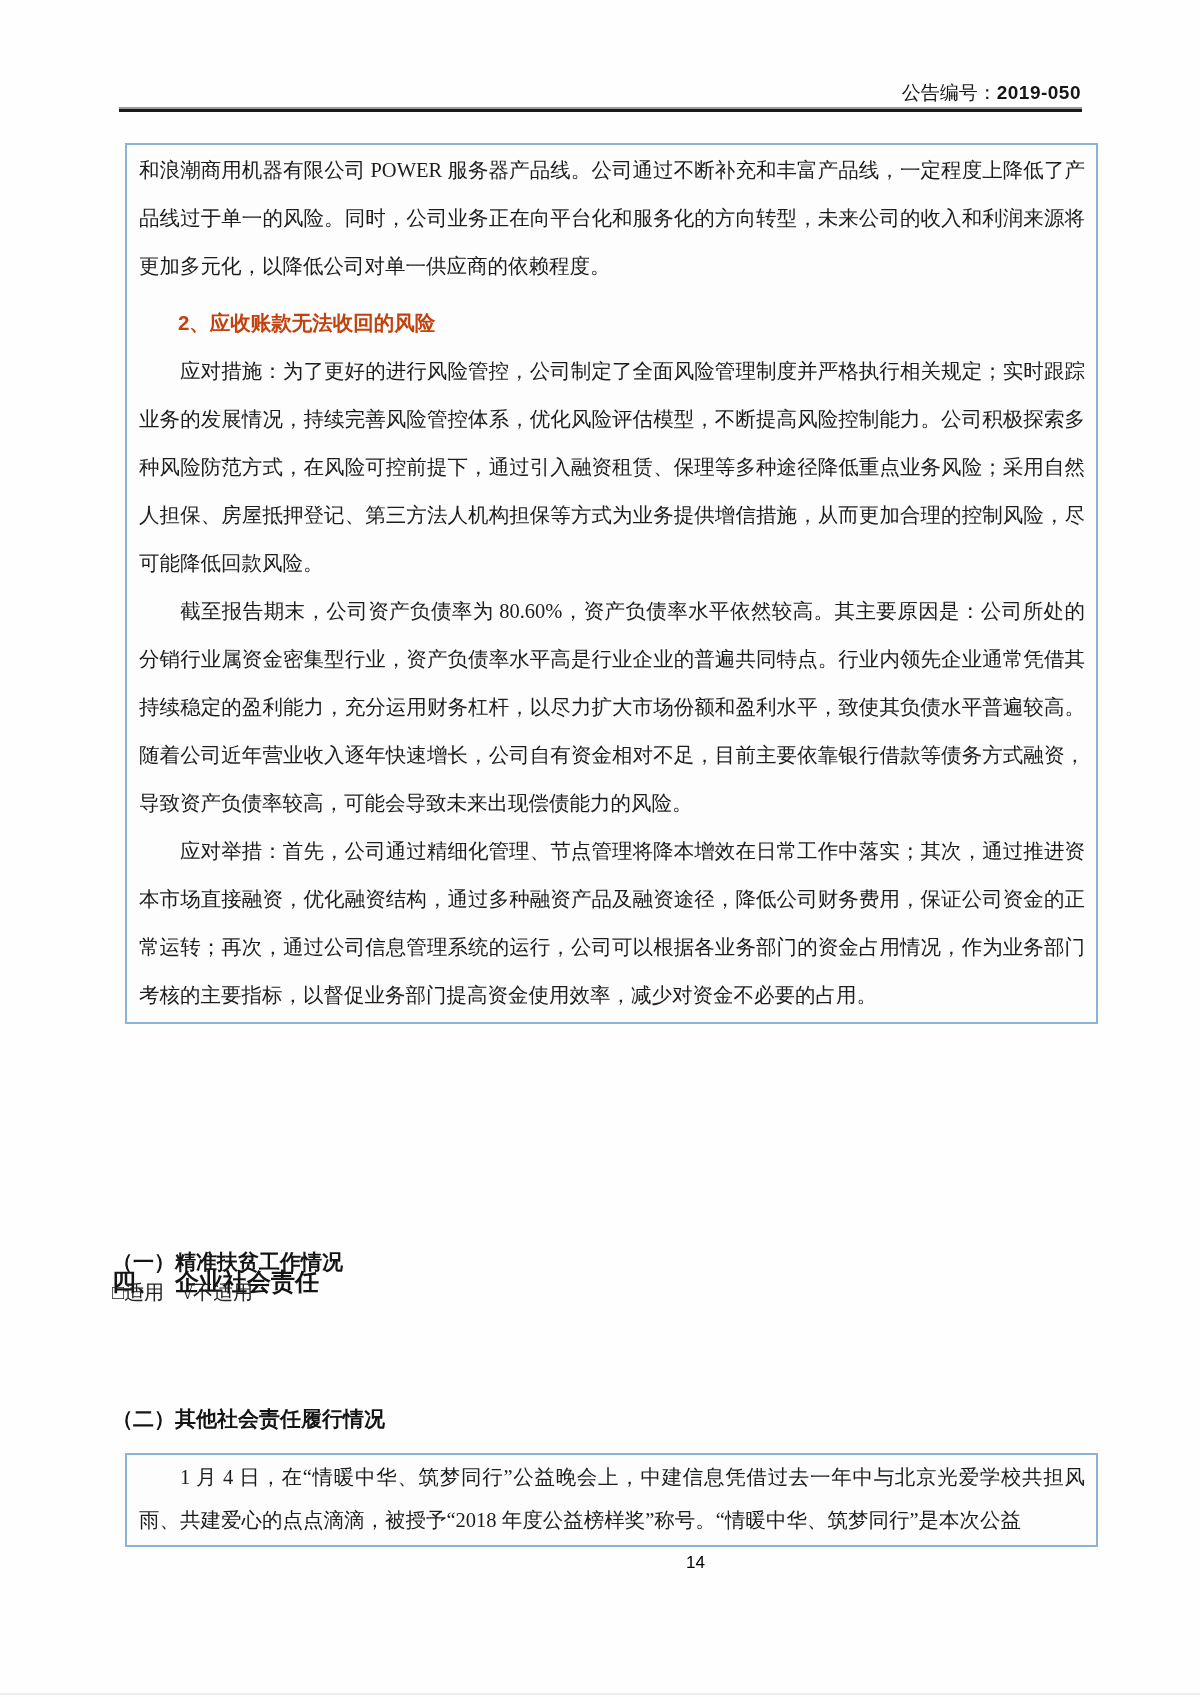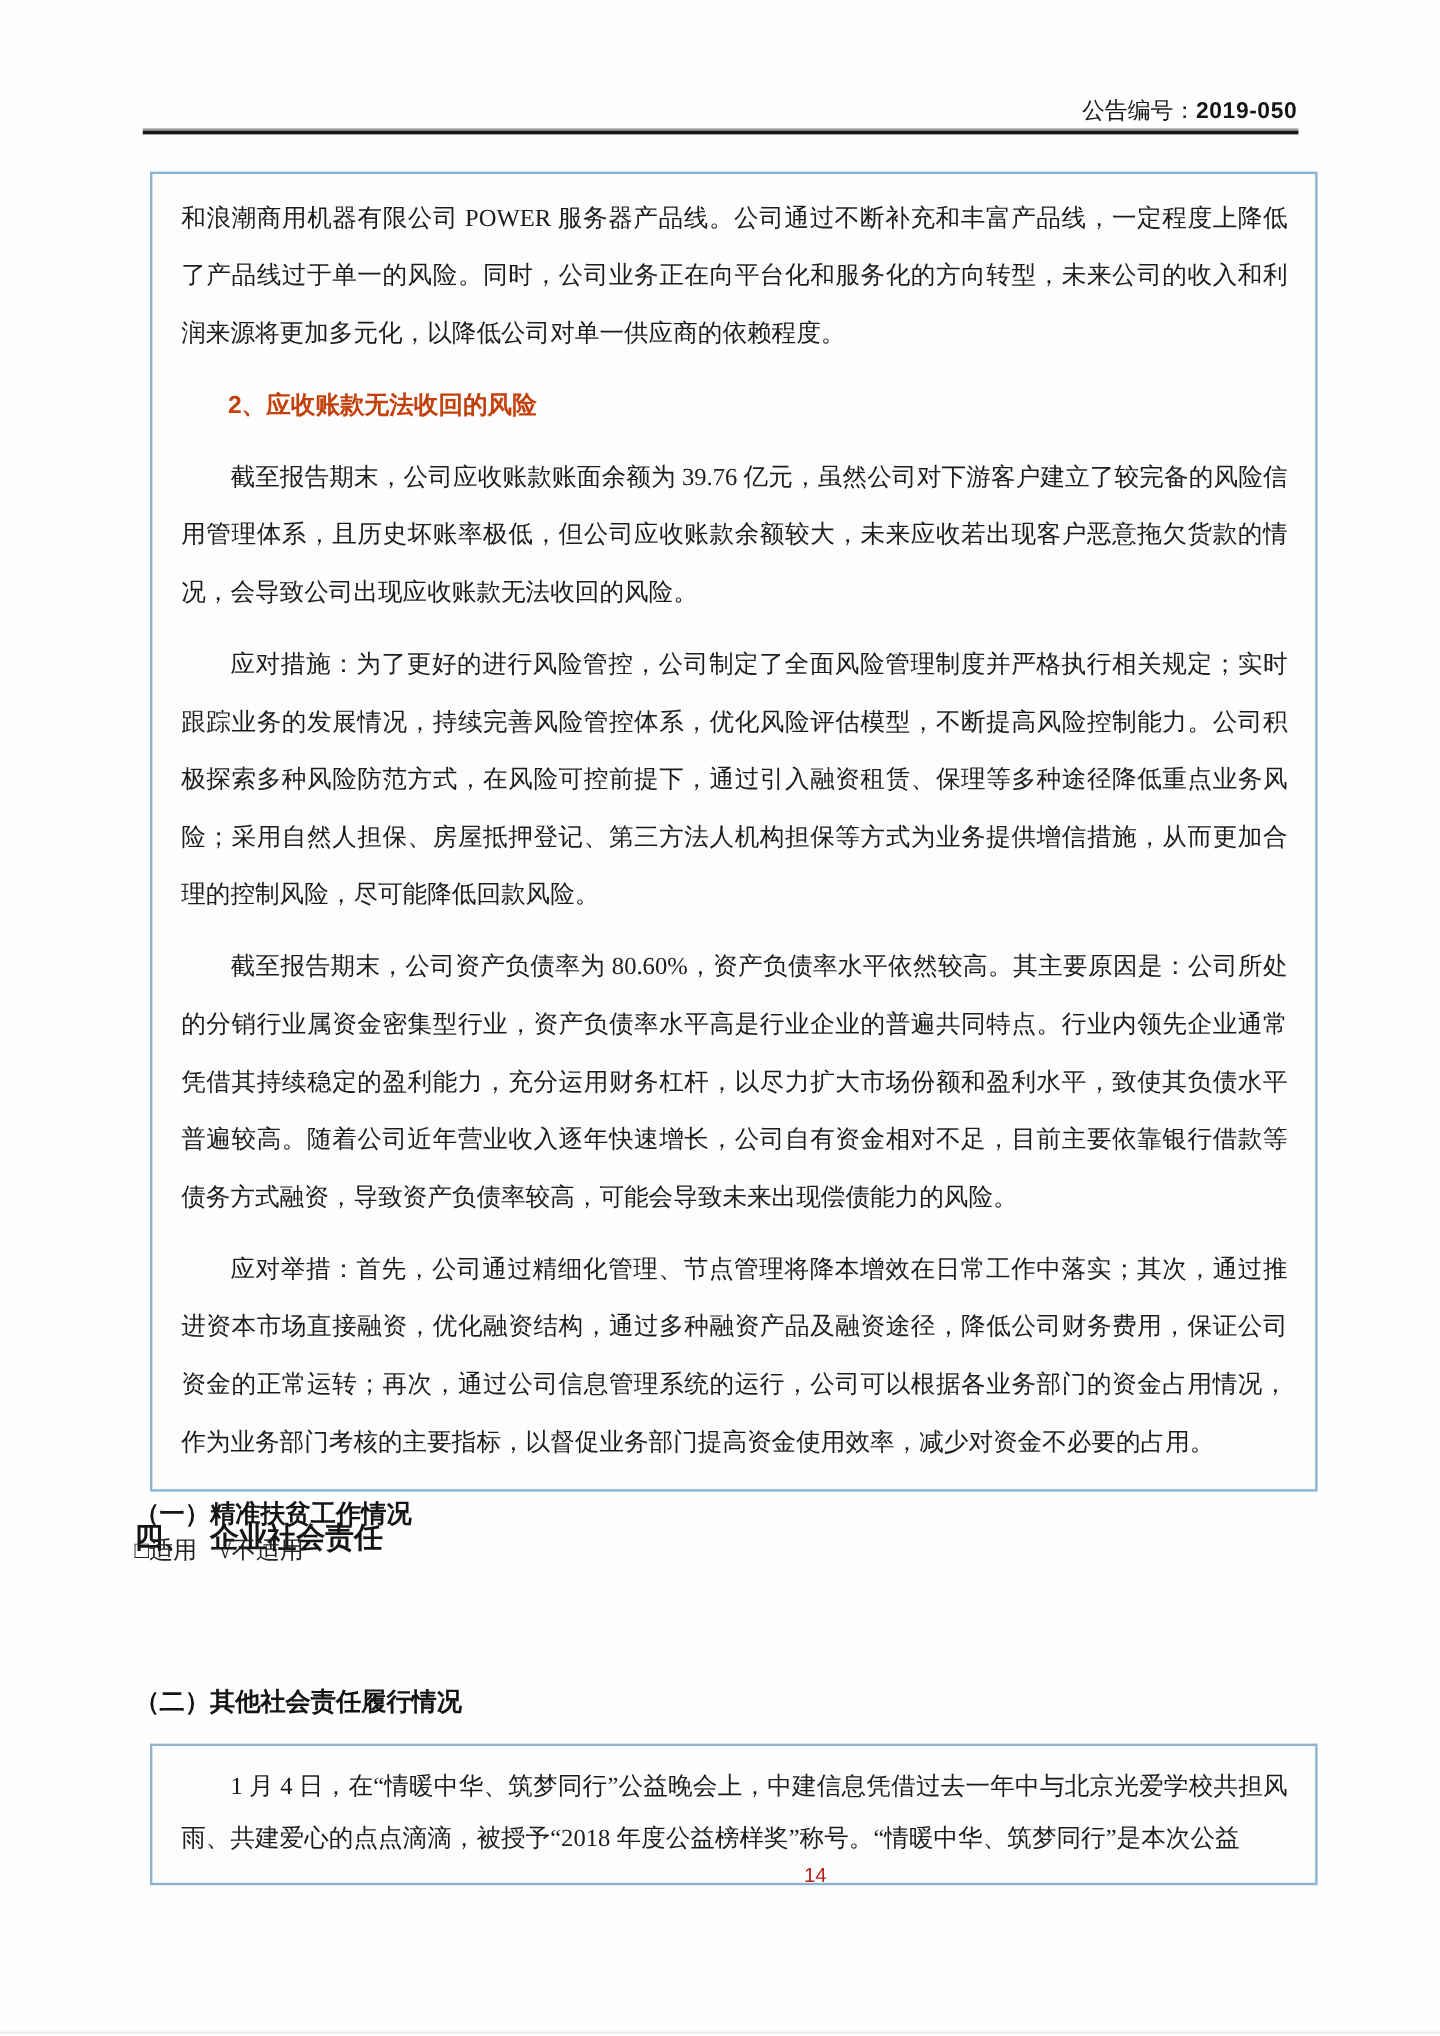--- a/index.html
+++ b/index.html
@@ -30,21 +30,21 @@
   .tbox{
     position:absolute;left:125px;width:973px;
     box-sizing:border-box;
     border:2px solid #8cb4d2;
     background:#fdfdfd;
     padding:1px 11px 3px 12px;
   }
   .box1{top:143px;}
   .box2{top:1453px;}
   .tbox p{
-    margin:12px;
+    margin:0;
     font-size:20.5px;
     line-height:48px;
     text-align:justify;
     text-justify:inter-character;
     color:#1c1c1c;
   }
   .box2 p{line-height:43px;}
   p.indent{text-indent:2em;}
   p.subhead{
     font-weight:bold;
@@ -64,43 +64,42 @@
   .sec-sub1{top:1245px;font-size:21px;line-height:34px;}
   .sec-sub2{top:1402px;font-size:21px;line-height:34px;}
   .apply-line{
     position:absolute;left:112px;top:1277px;
     font-size:20px;line-height:30px;color:#222;
     font-family:"Liberation Serif","DejaVu Serif",serif;
   }
   .apply-line .opt{margin-right:18px;}
   
   .page-number{
-    position:absolute;left:670px;top:1550px;
+    position:absolute;left:686px;top:1550px;
     font-family:"Liberation Sans","DejaVu Sans",sans-serif;
-    font-size:17px;line-height:26px;color:#b91c1c;
+    font-size:17px;line-height:26px;color:#000000;
   }
   .bottom-faint-rule{
     position:absolute;left:0;top:1693px;width:1200px;height:2px;
     background:#ededed;
   }
 </style>
 </head>
 <body>
 
 <div class="page">
 
   <div class="header-text">
     <span>公告编号：</span><span class="num">2019-050</span>
   </div>
   <div class="header-rule"></div>
 
   <div class="tbox box1">
     <p>和浪潮商用机器有限公司 POWER 服务器产品线。公司通过不断补充和丰富产品线，一定程度上降低了产品线过于单一的风险。同时，公司业务正在向平台化和服务化的方向转型，未来公司的收入和利润来源将更加多元化，以降低公司对单一供应商的依赖程度。</p>
     <p class="subhead">2、应收账款无法收回的风险</p>
-    <p class="indent">截至报告期末，公司应收账款账面余额为 39.76 亿元，虽然公司对下游客户建立了较完备的风险信用管理体系，且历史坏账率极低，但公司应收账款余额较大，未来应收若出现客户恶意拖欠货款的情况，会导致公司出现应收账款无法收回的风险。</p>
     <p class="indent">应对措施：为了更好的进行风险管控，公司制定了全面风险管理制度并严格执行相关规定；实时跟踪业务的发展情况，持续完善风险管控体系，优化风险评估模型，不断提高风险控制能力。公司积极探索多种风险防范方式，在风险可控前提下，通过引入融资租赁、保理等多种途径降低重点业务风险；采用自然人担保、房屋抵押登记、第三方法人机构担保等方式为业务提供增信措施，从而更加合理的控制风险，尽可能降低回款风险。</p>
     <p class="indent">截至报告期末，公司资产负债率为 80.60%，资产负债率水平依然较高。其主要原因是：公司所处的分销行业属资金密集型行业，资产负债率水平高是行业企业的普遍共同特点。行业内领先企业通常凭借其持续稳定的盈利能力，充分运用财务杠杆，以尽力扩大市场份额和盈利水平，致使其负债水平普遍较高。随着公司近年营业收入逐年快速增长，公司自有资金相对不足，目前主要依靠银行借款等债务方式融资，导致资产负债率较高，可能会导致未来出现偿债能力的风险。</p>
     <p class="indent">应对举措：首先，公司通过精细化管理、节点管理将降本增效在日常工作中落实；其次，通过推进资本市场直接融资，优化融资结构，通过多种融资产品及融资途径，降低公司财务费用，保证公司资金的正常运转；再次，通过公司信息管理系统的运行，公司可以根据各业务部门的资金占用情况，作为业务部门考核的主要指标，以督促业务部门提高资金使用效率，减少对资金不必要的占用。</p>
   </div>
 
   <div class="sec sec-main">
     <span class="num">四、</span><span>企业社会责任</span>
   </div>
 
   <div class="sec sec-sub1">

